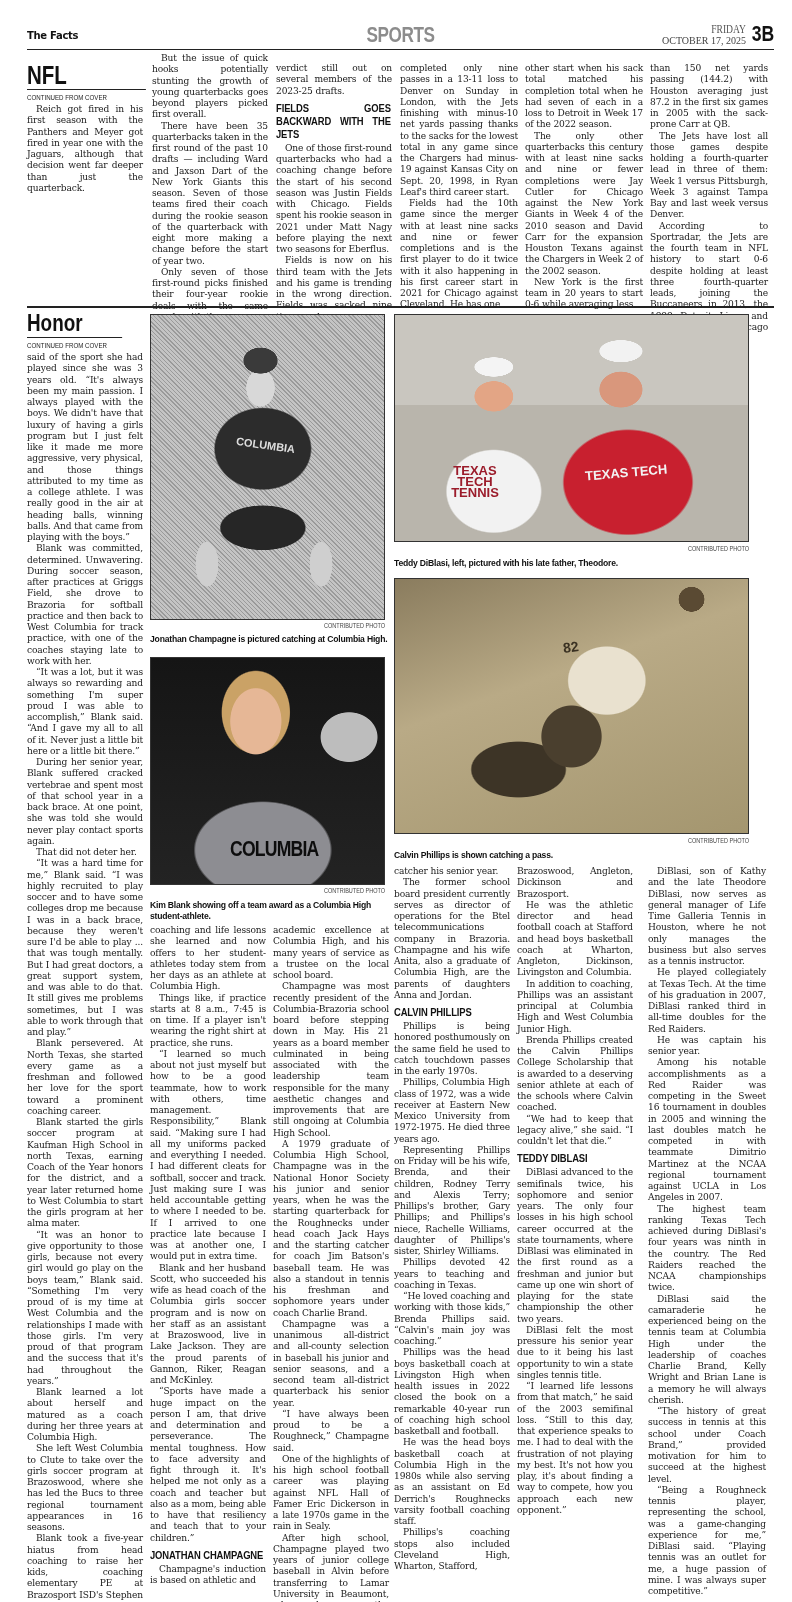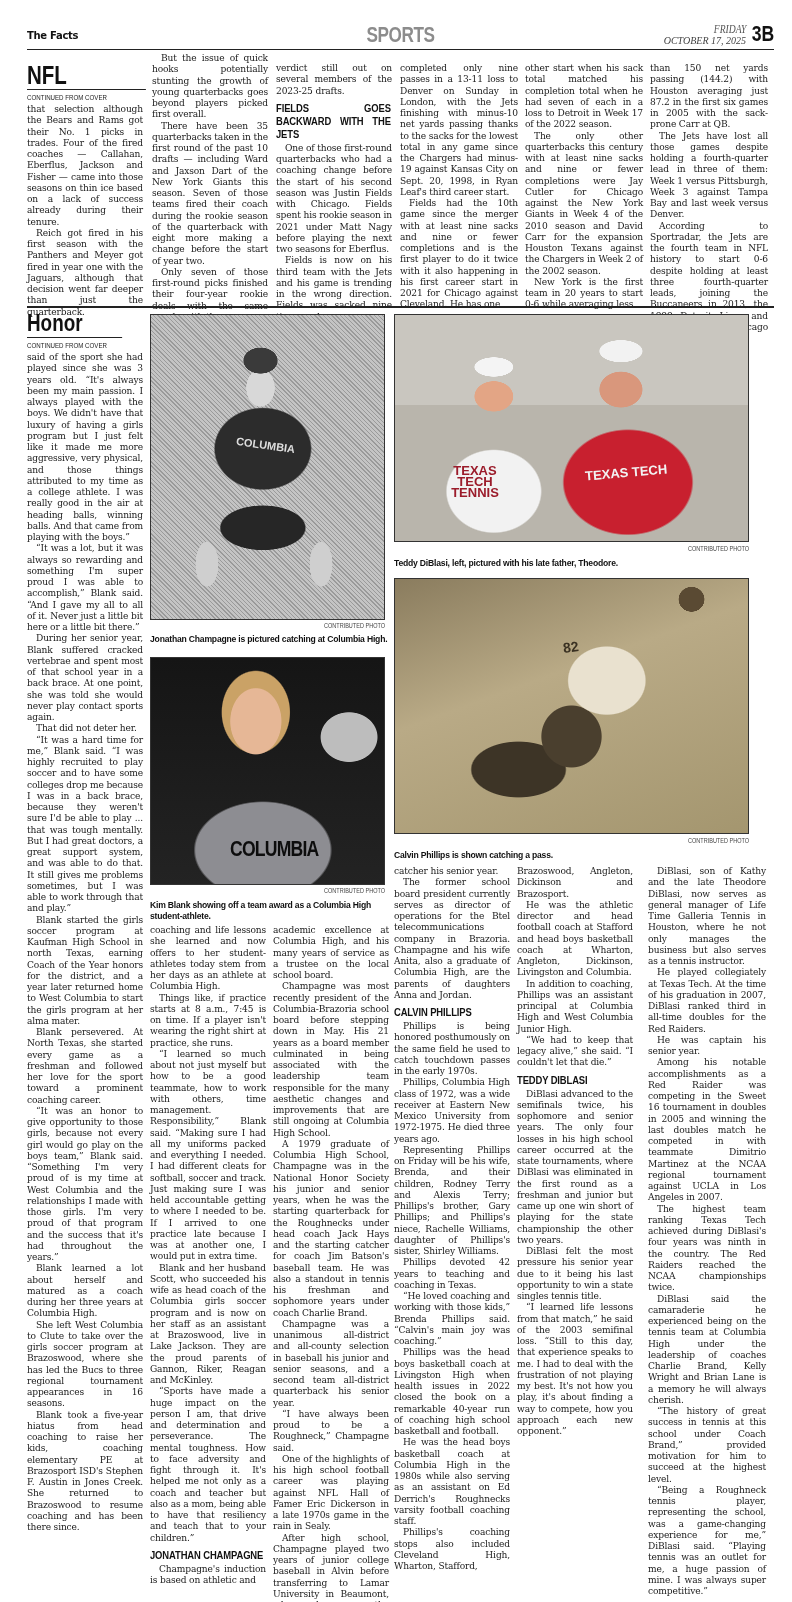--- a/index.html
+++ b/index.html
@@ -4,21 +4,21 @@
 <style>
   * { box-sizing: border-box; margin: 0; padding: 0; }
   html, body { width: 792px; height: 1602px; background: #ffffff; overflow: hidden; }
   body { position: relative; font-family: "DejaVu Serif", "Liberation Serif", serif; color: #1a1a1a; }
   .abs { position: absolute; }
 
   
   .masthead { position: absolute; left: 27px; top: 20px; width: 747px; height: 30px; border-bottom: 1.5px solid #222; }
   .logo { position: absolute; left: 0; top: 10px; font-family: "DejaVu Sans", sans-serif; font-weight: bold; font-size: 10px; letter-spacing: -0.3px; color: #111; }
   .section-name { position: absolute; left: 0; right: 0; top: 2px; text-align: center; font-family: "Liberation Sans", sans-serif; font-weight: bold; font-size: 22px; color: #8c8c8c; letter-spacing: -0.5px; transform: scaleX(0.78); }
-  .dateline { position: absolute; right: 28px; top: 4px; text-align: right; font-family: "Liberation Serif", serif; color: #444; line-height: 10px; font-style: italic; }
+  .dateline { position: absolute; right: 28px; top: 4px; text-align: right; font-family: "Liberation Serif", serif; color: #444; line-height: 10px; }
   .dateline .day { font-size: 12px; transform: scaleX(0.8); transform-origin: right; display:block; color:#555; }
   .dateline .date { font-size: 10px; display:block; margin-top: 2px; }
   .page-num { position: absolute; right: 0; top: 1px; font-family: "Liberation Sans", sans-serif; font-weight: bold; font-size: 22px; transform: scaleX(0.8); transform-origin: right; color:#111; }
 
   
   .kicker { font-family: "Liberation Sans", sans-serif; font-weight: bold; color: #111; transform: scaleX(0.82); transform-origin: left; white-space: nowrap; }
   .cont { font-family: "Liberation Sans", sans-serif; font-size: 7.5px; color: #222; transform: scaleX(0.82); transform-origin: left; white-space: nowrap; border-top: 1.2px solid #222; padding-top: 3px; }
   .subhead { font-family: "Liberation Sans", sans-serif; font-weight: bold; font-size: 11.5px; line-height: 13px; color: #111; transform: scaleX(0.82); transform-origin: left; white-space: nowrap; margin: 5px 0 2px; }
 
   
@@ -78,21 +78,20 @@
     <span class="date">OCTOBER 17, 2025</span>
   </div>
   <div class="page-num">3B</div>
 </header>
 
 <section>
   <div class="abs kicker" style="left:27px;top:62px;font-size:25px;line-height:26px;">NFL</div>
   <div class="abs cont" style="left:27px;top:89px;width:145px;">CONTINUED FROM COVER</div>
 
   <div class="col" style="left:27px;top:104px;width:116px;">
-    <p class="noind">that selection although the Bears and Rams got their No. 1 picks in trades. Four of the fired coaches — Callahan, Eberflus, Jackson and Fisher — came into those seasons on thin ice based on a lack of success already during their tenure.</p>
     <p>Reich got fired in his first season with the Panthers and Meyer got fired in year one with the Jaguars, although that decision went far deeper than just the quarterback.</p>
   </div>
   <div class="col" style="left:152px;top:53px;width:116px;">
     <p>But the issue of quick hooks potentially stunting the growth of young quarterbacks goes beyond players picked first overall.</p>
     <p>There have been 35 quarterbacks taken in the first round of the past 10 drafts — including Ward and Jaxson Dart of the New York Giants this season. Seven of those teams fired their coach during the rookie season of the quarterback with eight more making a change before the start of year two.</p>
     <p>Only seven of those first-round picks finished their four-year rookie deals with the same coach, with the</p>
   </div>
   <div class="col" style="left:276px;top:63px;width:116px;">
     <p class="noind">verdict still out on several members of the 2023-25 drafts.</p>
     <div class="subhead" style="white-space:normal;width:140px;">FIELDS GOES BACKWARD WITH THE JETS</div>
@@ -116,26 +115,27 @@
 </section>
 
 <div class="rule" style="left:27px;top:306px;width:747px;height:1.5px;"></div>
 
 <section>
   <div class="abs kicker" style="left:27px;top:311px;font-size:23px;line-height:24px;">Honor</div>
   <div class="abs cont" style="left:27px;top:337px;width:116px;">CONTINUED FROM COVER</div>
 
   <div class="col" style="left:27px;top:352px;width:116px;">
     <p class="noind">said of the sport she had played since she was 3 years old. “It's always been my main passion. I always played with the boys. We didn't have that luxury of having a girls program but I just felt like it made me more aggressive, very physical, and those things attributed to my time as a college athlete. I was really good in the air at heading balls, winning balls. And that came from playing with the boys.”</p>
+    <p>Blank was committed, determined. Unwavering. During soccer season, after practices at Griggs Field, she drove to Brazoria for softball practice and then back to West Columbia for track practice, with one of the coaches staying late to work with her.</p>
     <p>“It was a lot, but it was always so rewarding and something I'm super proud I was able to accomplish,” Blank said. “And I gave my all to all of it. Never just a little bit here or a little bit there.”</p>
     <p>During her senior year, Blank suffered cracked vertebrae and spent most of that school year in a back brace. At one point, she was told she would never play contact sports again.</p>
     <p>That did not deter her.</p>
     <p>“It was a hard time for me,” Blank said. “I was highly recruited to play soccer and to have some colleges drop me because I was in a back brace, because they weren't sure I'd be able to play ... that was tough mentally. But I had great doctors, a great support system, and was able to do that. It still gives me problems sometimes, but I was able to work through that and play.”</p>
+    <p>Blank persevered. At North Texas, she started every game as a freshman and followed her love for the sport toward a prominent coaching career.</p>
     <p>Blank started the girls soccer program at Kaufman High School in north Texas, earning Coach of the Year honors for the district, and a year later returned home to West Columbia to start the girls program at her alma mater.</p>
-    <p>Blank persevered. At North Texas, she started every game as a freshman and followed her love for the sport toward a prominent coaching career.</p>
     <p>“It was an honor to give opportunity to those girls, because not every girl would go play on the boys team,” Blank said. “Something I'm very proud of is my time at West Columbia and the relationships I made with those girls. I'm very proud of that program and the success that it's had throughout the years.”</p>
     <p>Blank learned a lot about herself and matured as a coach during her three years at Columbia High.</p>
     <p>She left West Columbia to Clute to take over the girls soccer program at Brazoswood, where she has led the Bucs to three regional tournament appearances in 16 seasons.</p>
     <p>Blank took a five-year hiatus from head coaching to raise her kids, coaching elementary PE at Brazosport ISD's Stephen F. Austin in Jones Creek. She returned to Brazoswood to resume coaching and has been there since.</p>
 
   </div>
 
   <figure>
     <div class="photo ph-catcher" style="left:150px;top:314px;width:235px;height:306px;">
       <span class="ph-inner-text" style="left:85px;top:124px;font-size:11px;color:#ddd;transform:rotate(8deg);">COLUMBIA</span>
@@ -200,20 +200,21 @@
     <p>“He loved coaching and working with those kids,” Brenda Phillips said. “Calvin's main joy was coaching.”</p>
     <p>Phillips was the head boys basketball coach at Livingston High when health issues in 2022 closed the book on a remarkable 40-year run of coaching high school basketball and football.</p>
     <p>He was the head boys basketball coach at Columbia High in the 1980s while also serving as an assistant on Ed Derrich's Roughnecks varsity football coaching staff.</p>
     <p>Phillips's coaching stops also included Cleveland High, Wharton, Stafford,</p>
   </div>
 
   <div class="col" style="left:517px;top:866px;width:116px;">
     <p class="noind">Brazoswood, Angleton, Dickinson and Brazosport.</p>
     <p>He was the athletic director and head football coach at Stafford and head boys basketball coach at Wharton, Angleton, Dickinson, Livingston and Columbia.</p>
     <p>In addition to coaching, Phillips was an assistant principal at Columbia High and West Columbia Junior High.</p>
+    <p>Brenda Phillips created the Calvin Phillips College Scholarship that is awarded to a deserving senior athlete at each of the schools where Calvin coached.</p>
     <p>“We had to keep that legacy alive,” she said. “I couldn't let that die.”</p>
     <div class="subhead">TEDDY DIBLASI</div>
     <p>DiBlasi advanced to the semifinals twice, his sophomore and senior years. The only four losses in his high school career occurred at the state tournaments, where DiBlasi was eliminated in the first round as a freshman and junior but came up one win short of playing for the state championship the other two years.</p>
     <p>DiBlasi felt the most pressure his senior year due to it being his last opportunity to win a state singles tennis title.</p>
     <p>“I learned life lessons from that match,” he said of the 2003 semifinal loss. “Still to this day, that experience speaks to me. I had to deal with the frustration of not playing my best. It's not how you play, it's about finding a way to compete, how you approach each new opponent.”</p>
   </div>
 
   <div class="col" style="left:648px;top:866px;width:118px;">
     <p>DiBlasi, son of Kathy and the late Theodore DiBlasi, now serves as general manager of Life Time Galleria Tennis in Houston, where he not only manages the business but also serves as a tennis instructor.</p>
     <p>He played collegiately at Texas Tech. At the time of his graduation in 2007, DiBlasi ranked third in all-time doubles for the Red Raiders.</p>

